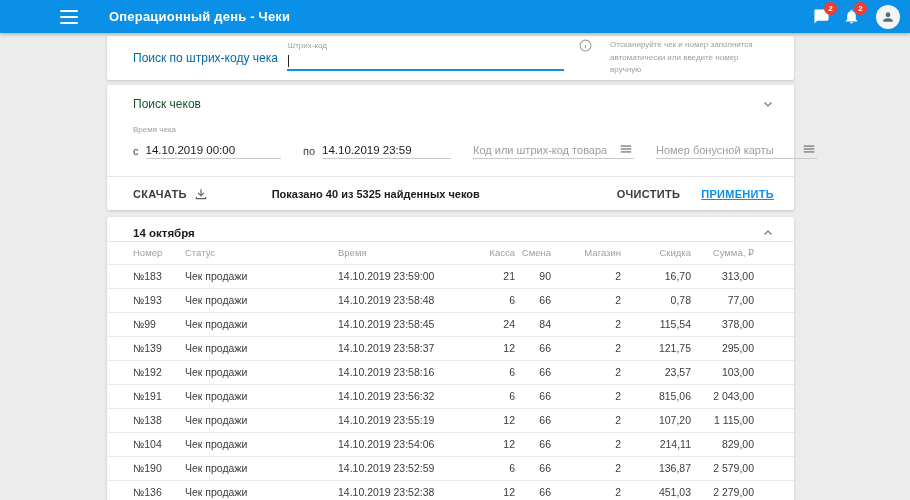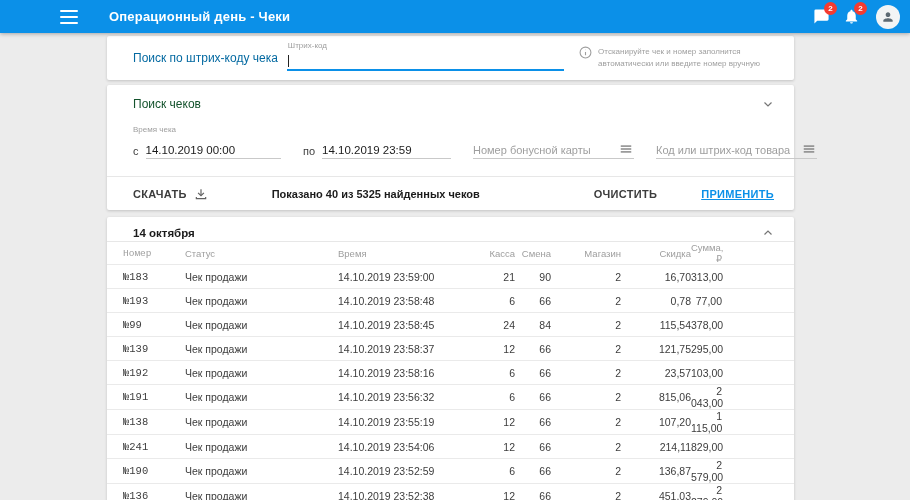--- a/index.html
+++ b/index.html
@@ -30,21 +30,21 @@
   .content { padding: 3px 116px 0 107px; }
   .card { background: #fff; border-radius: 2px; box-shadow: 0 1px 3px rgba(0,0,0,.18); }
 
   
   .card-barcode { margin-top: 0; height: 44px; display: flex; align-items: center; padding: 0 26px; }
   .barcode-label { font-size: 12px; color: #0369a1; white-space: nowrap; }
   .barcode-field { position: relative; width: 320px; margin-left: 9px; margin-top: 6px; }
   .float-label { position: absolute; top: -10px; left: 1px; font-size: 8px; color: #9e9e9e; }
   .barcode-input { width: 100%; border: none; border-bottom: 2px solid #0b90e8; height: 18px; font-size: 11px; outline: none; background: transparent; }
   .caret { position: absolute; left: 1px; bottom: 4px; width: 1px; height: 12px; background: #222; }
-  .hint-wrap { display: flex; align-items: flex-start; gap: 6px; margin-left: 15px; width: 218px; }
+  .hint-wrap { display: flex; align-items: flex-start; gap: 18px; margin-left: 15px; width: 218px; }
   .hint-text { font-size: 8px; color: #9e9e9e; line-height: 1.55; }
 
   
   .card-filters { margin-top: 5px; }
   .filters-head { display: flex; align-items: center; justify-content: space-between; padding: 12px 20px 8px 26px; cursor: pointer; }
   .filters-title { font-size: 12px; color: #14532d; }
   .filters-inputs { position: relative; display: flex; align-items: flex-end; padding: 22px 26px 17px; column-gap: 22px; }
   .time-label { position: absolute; top: 6px; left: 26px; font-size: 8px; color: #9e9e9e; }
   .date-group { flex: 0 0 148px; display: flex; align-items: flex-end; gap: 7px; }
   .date-prefix { font-size: 11px; color: #3c3c3c; padding-bottom: 2px; }
@@ -53,33 +53,33 @@
   .icon-input.wider { flex-grow: 1.08; }
   .icon-input input { flex: 1; border: none; font-size: 11px; color: #1b1b1b; height: 17px; outline: none; background: transparent; }
   .icon-input input::placeholder { color: #9e9e9e; opacity: 1; }
   .list-icon { color: #757575; padding: 0 1px 2px 4px; cursor: pointer; }
   .h-divider { height: 1px; background: #e7e7e7; }
   .filters-actions { display: flex; align-items: center; height: 33px; padding: 0 20px 0 26px; }
   .download-btn { display: flex; align-items: center; gap: 7px; font-size: 11px; font-weight: bold; color: #3c3c3c; letter-spacing: .3px; cursor: pointer; }
   .shown-text { margin-left: 24px; font-size: 11px; font-weight: bold; color: #1b1b1b; padding-left: 40px; }
   .spacer { flex: 1; }
   .text-btn { font-size: 11px; font-weight: bold; letter-spacing: .3px; background: none; border: none; cursor: pointer; font-family: inherit; }
-  .clear-btn { color: #3c3c3c; margin-right: 44px; }
+  .clear-btn { color: #3c3c3c; margin-right: 21px; }
   .apply-btn { color: #0b90e8; text-decoration: underline; }
 
   
   .card-table { margin-top: 7px; height: 310px; overflow: hidden; }
   .group-head { display: flex; align-items: center; justify-content: space-between; padding: 10px 20px 2px 26px; border-bottom: 1px solid #e7e7e7; cursor: pointer; }
   .group-title { font-size: 11.5px; font-weight: bold; color: #1b1b1b; }
   table { width: 100%; border-collapse: collapse; table-layout: fixed; }
   th { font-size: 9.5px; font-weight: normal; color: #9e9e9e; text-align: left; height: 22px; border-bottom: 1px solid #eaeaea; padding: 0; }
   td { font-size: 10.5px; color: #3c3c3c; height: 24px; border-bottom: 1px solid #eaeaea; padding: 0; }
-  th:first-child, td:first-child { padding-left: 16px; font-family: Liberation Mono, monospace; }
+  th:first-child, td:first-child { padding-left: 26px; }
   th.num, td.num { text-align: right; }
-  th:last-child, td:last-child { padding-right: 72px; }
+  th:last-child, td:last-child { padding-right: 40px; }
   tbody tr { cursor: pointer; }
 
   .chev { color: #757575; }
   svg { display: block; }
 </style>
 </head>
 <body>
 
 <header class="appbar">
   <div class="hamburger">
@@ -149,32 +149,32 @@
     <div class="filters-inputs">
       <div class="time-label">Время чека</div>
       <div class="date-group">
         <span class="date-prefix">с</span>
         <input class="date-input" type="text" value="14.10.2019 00:00" style="">
       </div>
       <div class="date-group">
         <span class="date-prefix">по</span>
         <input class="date-input" type="text" value="14.10.2019 23:59" style="">
       </div>
-      <div class="icon-input">
-        <input type="text" placeholder="Номер бонусной карты" style="">
+      <div class="icon-input wider">
+        <input type="text" placeholder="Код или штрих-код товара" style="">
         <span class="list-icon">
           <svg width="14" height="14" viewBox="0 0 24 24" fill="none" stroke="currentColor" stroke-width="2.2">
               <line x1="3" y1="7" x2="21" y2="7"></line>
               <line x1="3" y1="12" x2="21" y2="12"></line>
               <line x1="3" y1="17" x2="21" y2="17"></line>
             </svg>
         </span>
       </div>
-      <div class="icon-input wider">
-        <input type="text" placeholder="Код или штрих-код товара" style="">
+      <div class="icon-input">
+        <input type="text" placeholder="Номер бонусной карты" style="">
         <span class="list-icon">
           <svg width="14" height="14" viewBox="0 0 24 24" fill="none" stroke="currentColor" stroke-width="2.2">
               <line x1="3" y1="7" x2="21" y2="7"></line>
               <line x1="3" y1="12" x2="21" y2="12"></line>
               <line x1="3" y1="17" x2="21" y2="17"></line>
             </svg>
         </span>
       </div>
     </div>
 
@@ -295,21 +295,21 @@
             <td>№138</td>
             <td>Чек продажи</td>
             <td>14.10.2019 23:55:19</td>
             <td class="num">12</td>
             <td class="num">66</td>
             <td class="num">2</td>
             <td class="num">107,20</td>
             <td class="num">1 115,00</td>
           </tr>
           <tr>
-            <td>№241</td>
+            <td>№104</td>
             <td>Чек продажи</td>
             <td>14.10.2019 23:54:06</td>
             <td class="num">12</td>
             <td class="num">66</td>
             <td class="num">2</td>
             <td class="num">214,11</td>
             <td class="num">829,00</td>
           </tr>
           <tr>
             <td>№190</td>

